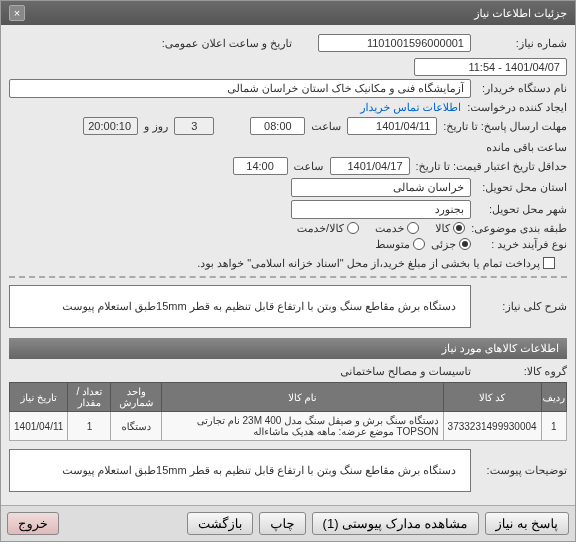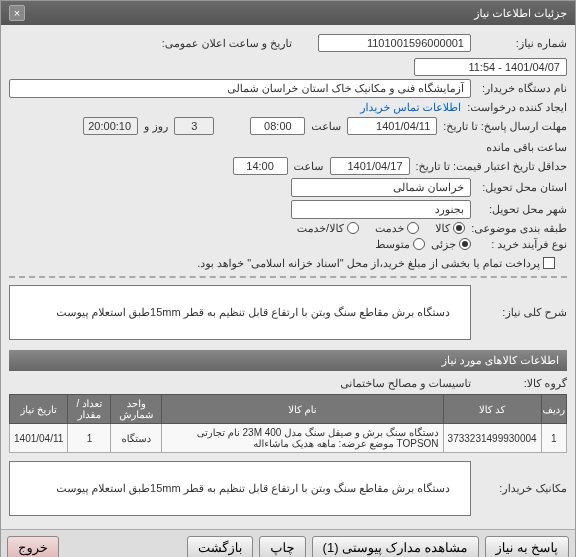--- a/index.html
+++ b/index.html
@@ -86,21 +86,21 @@
   .section-bar {
     background: linear-gradient(#888,#666);
     color: #fff;
     padding: 4px 8px;
     margin-top: 6px;
     font-size: 11px;
   }
   .big-field {
     background: #fff;
     border: 1px solid #777;
-    padding: 20px;
+    padding: 14px;
     margin: 4px 0;
     min-height: 28px;
   }
   table.data {
     width: 100%;
     border-collapse: collapse;
     background: #fff;
     margin: 4px 0;
   }
   table.data th {
@@ -265,21 +265,21 @@
           <td>3733231499930004</td>
           <td class="name">دستگاه سنگ برش و صیقل سنگ مدل 400 23M نام تجارتی TOPSON موضع عرضه: ماهه هدیک ماشاءاله</td>
           <td>دستگاه</td>
           <td>1</td>
           <td>1401/04/11</td>
         </tr>
       </tbody>
     </table>
 
     <div class="row">
-      <span class="lbl">مکانیک خریدار:</span>
+      <span class="lbl">توضیحات پیوست:</span>
       <div class="big-field" style="flex:1">دستگاه برش مقاطع سنگ وبتن با ارتفاع قابل تنظیم به قطر 15mmطبق استعلام پیوست</div>
     </div>
 
   </div>
 
   <div class="footer">
     <button class="btn">پاسخ به نیاز</button>
     <button class="btn">مشاهده مدارک پیوستی (1)</button>
     <button class="btn">چاپ</button>
     <button class="btn">بازگشت</button>

